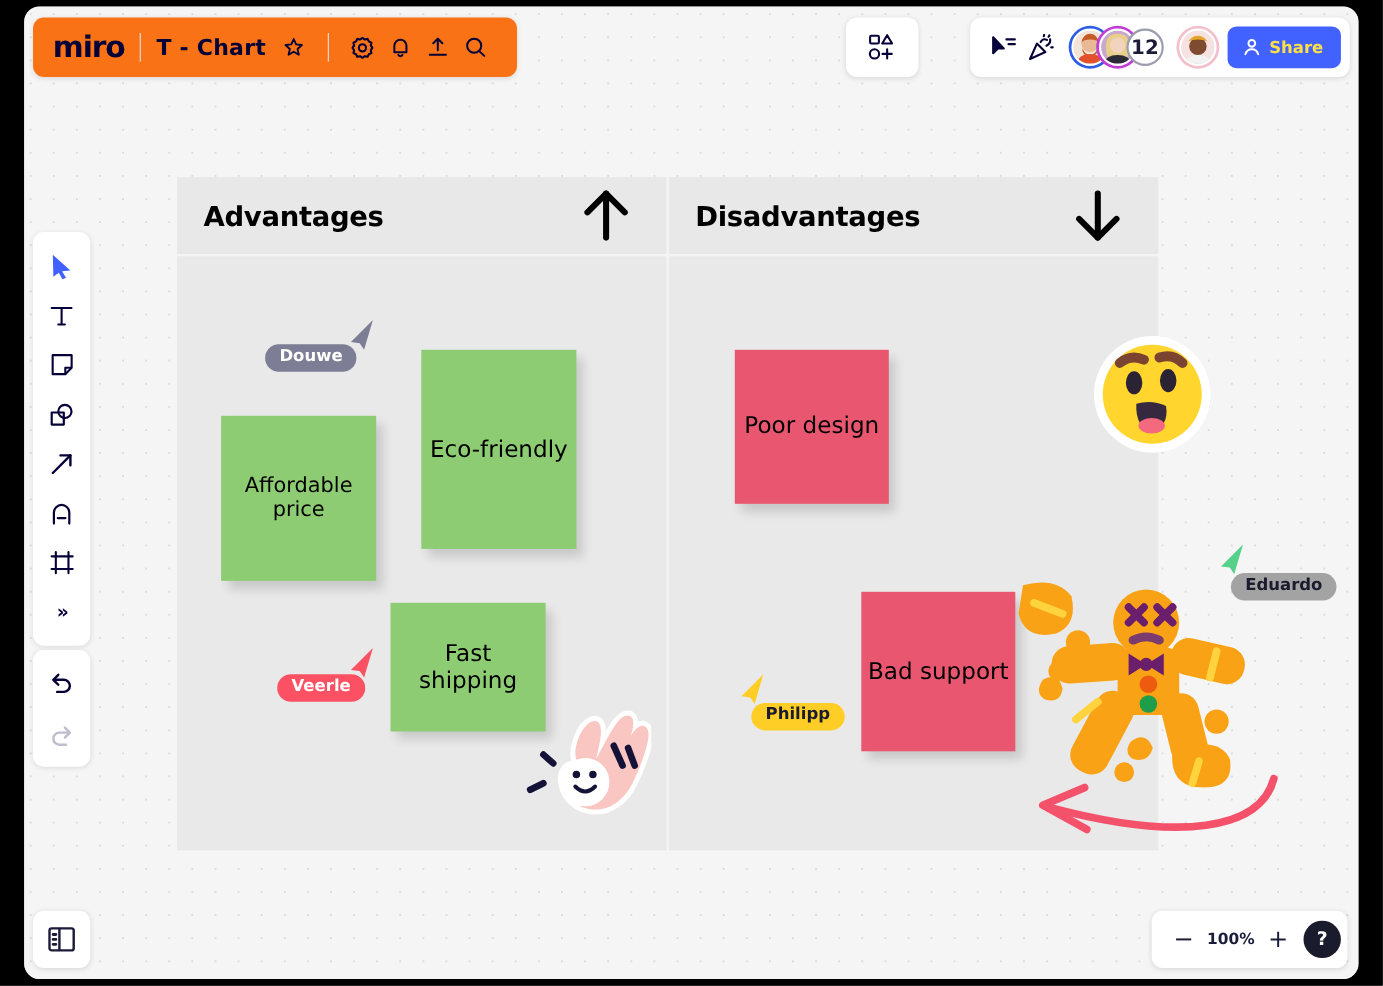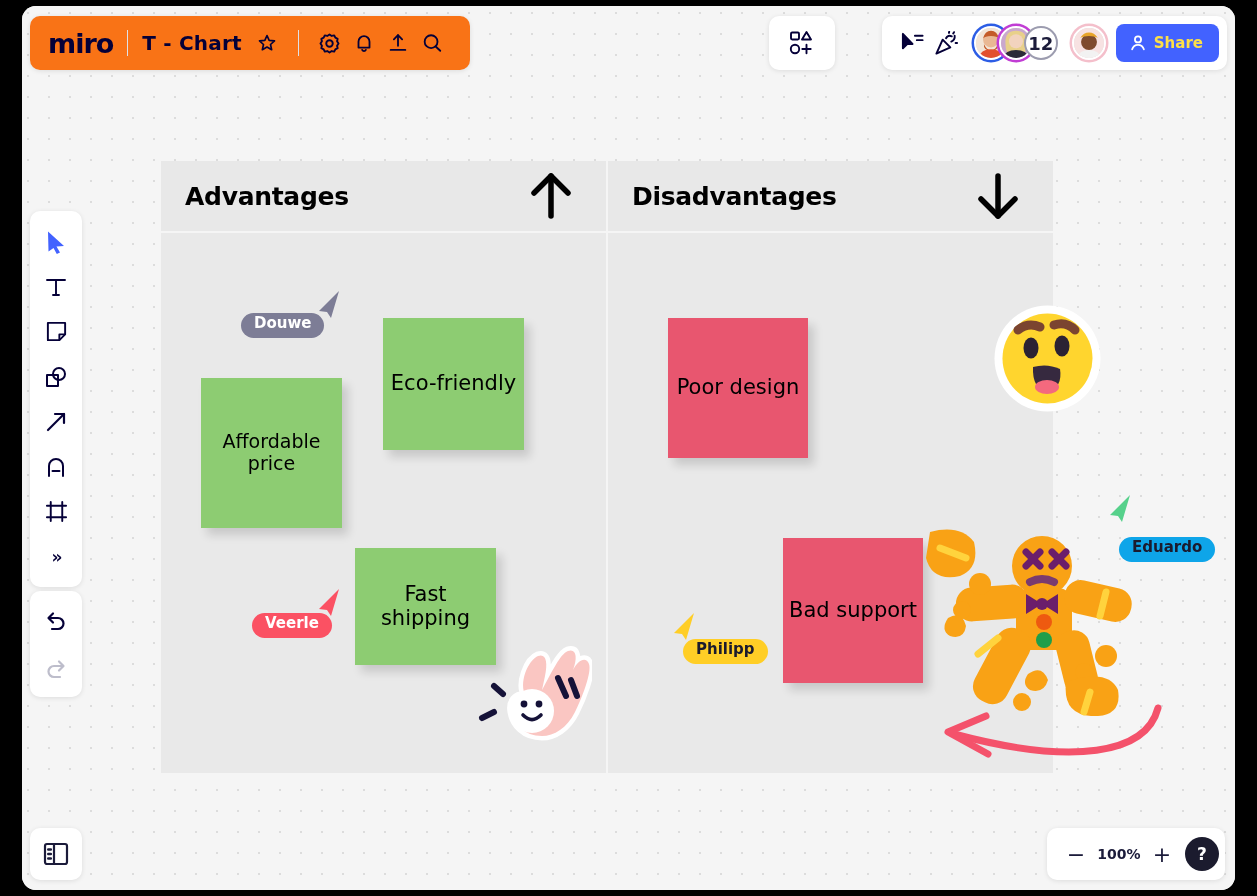--- a/index.html
+++ b/index.html
@@ -186,21 +186,21 @@
         <path d="M23 5 L23 45" stroke="#000" stroke-width="5.5" stroke-linecap="round"></path>
         <path d="M6 22 L23 5 L40 22" stroke="#000" stroke-width="5.5" fill="none" stroke-linecap="round" stroke-linejoin="round"></path>
       </svg>
     </div>
     <div class="pbody" style="height:540px; margin-top:2px;">
 
       <div class="sticky" style="left:40px; top:145px; width:141px; height:150px; background:#8DCC72; font-size:19px;">
         <span>Affordable price</span>
       </div>
 
-      <div class="sticky" style="left:222px; top:85px; width:141px; height:132px; background:#8DCC72; font-size:21px;">
+      <div class="sticky" style="left:222px; top:85px; width:141px; height:181px; background:#8DCC72; font-size:21px;">
         <span>Eco-friendly</span>
       </div>
 
       <div class="sticky" style="left:194px; top:315px; width:141px; height:117px; background:#8DCC72; font-size:21px;">
         <span>Fast shipping</span>
       </div>
     </div>
   </div>
 
   <div class="tpanel" style="left:586px; top:155px; width:445px; height:610px;">
@@ -331,21 +331,21 @@
     <svg class="cursor-arrow" style="left:-13px; top:-28px;" width="26" height="30" viewBox="0 0 26 30">
       <path d="M4 2 L24 22 L16 23 L12 29 Z" fill="#FFCE26" transform="scale(-1,1) translate(-28,0)"></path>
     </svg>
     <div class="cursor-pill dark-text" style="left:0; top:0; background:#FFCE26;">Philipp</div>
   </div>
 
   <div class="cursor-wrap" style="left:1097px; top:515px;">
     <svg class="cursor-arrow" style="left:-13px; top:-28px;" width="26" height="30" viewBox="0 0 26 30">
       <path d="M4 2 L24 22 L16 23 L12 29 Z" fill="#56D18B" transform="scale(-1,1) translate(-28,0)"></path>
     </svg>
-    <div class="cursor-pill dark-text" style="left:0; top:16px; background:#0ea5e9;">Eduardo</div>
+    <div class="cursor-pill dark-text" style="left:0; top:0; background:#a3a3a3;">Eduardo</div>
   </div>
 
   <div id="topbar">
     <div class="miro-logo">miro</div>
     <div class="vdiv"></div>
     <div class="board-name">T - Chart</div>
     <div class="tb-icon star-btn">
       <svg width="20" height="20" viewBox="0 0 24 24" fill="none" stroke="currentColor" stroke-width="2" stroke-linejoin="round">
         <path d="M12 3 l2.6 5.9 6.4 .6 -4.8 4.3 1.4 6.3 -5.6 -3.3 -5.6 3.3 1.4 -6.3 -4.8 -4.3 6.4 -.6 Z"></path>
       </svg>

